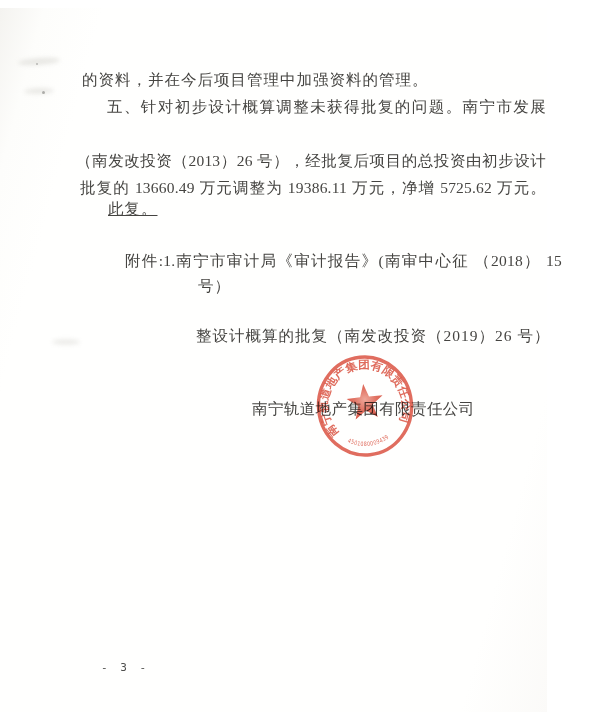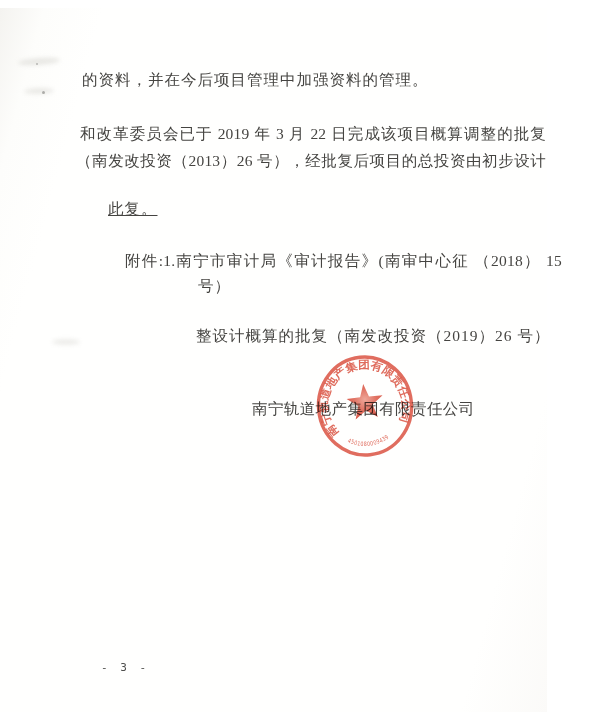--- a/index.html
+++ b/index.html
@@ -67,22 +67,23 @@
 
 <div id="page">
 
   <div class="smudge sm1"></div>
   <div class="smudge sm2"></div>
   <div class="smudge sm3"></div>
   <div class="speck sp1"></div>
   <div class="speck sp2"></div>
 
   <div class="tline bl0">的资料，并在今后项目管理中加强资料的管理。</div>
-  <div class="tline jline bl2">和改革委员会已于 2019 年 3 月 22 日完成该项目概算调整的批复</div>
+  <div class="tline jline bl1">五、针对初步设计概算调整未获得批复的问题。南宁市发展</div>
   <div class="tline jline bl3">（南发改投资（2013）26 号），经批复后项目的总投资由初步设计</div>
+  <div class="tline jline bl4">批复的 13660.49 万元调整为 19386.11 万元，净增 5725.62 万元。</div>
   <div class="tline bl5">此复。</div>
 
   <div class="tline jline al0">附件:1.南宁市审计局《审计报告》(南审中心征 （2018） 15</div>
   <div class="tline al1">号）</div>
   <div class="tline al3">整设计概算的批复（南发改投资（2019）26 号）</div>
 
   <div class="tline company">南宁轨道地产集团有限责任公司</div>
 
   <svg class="seal" viewBox="0 0 104 106">
 

